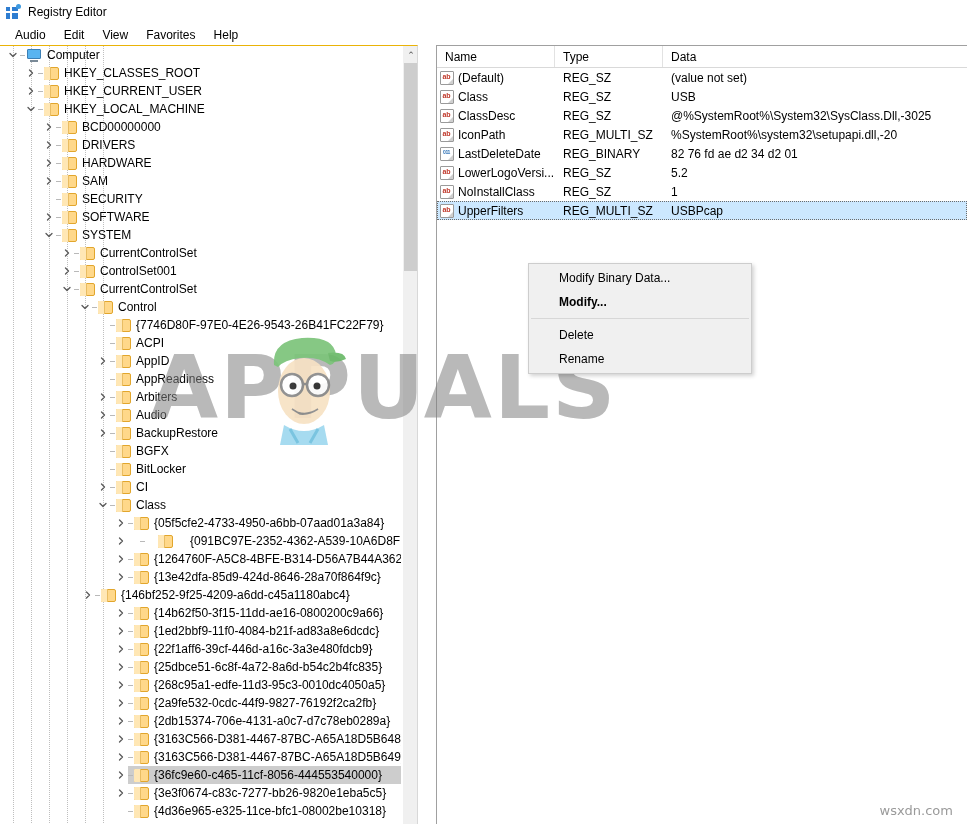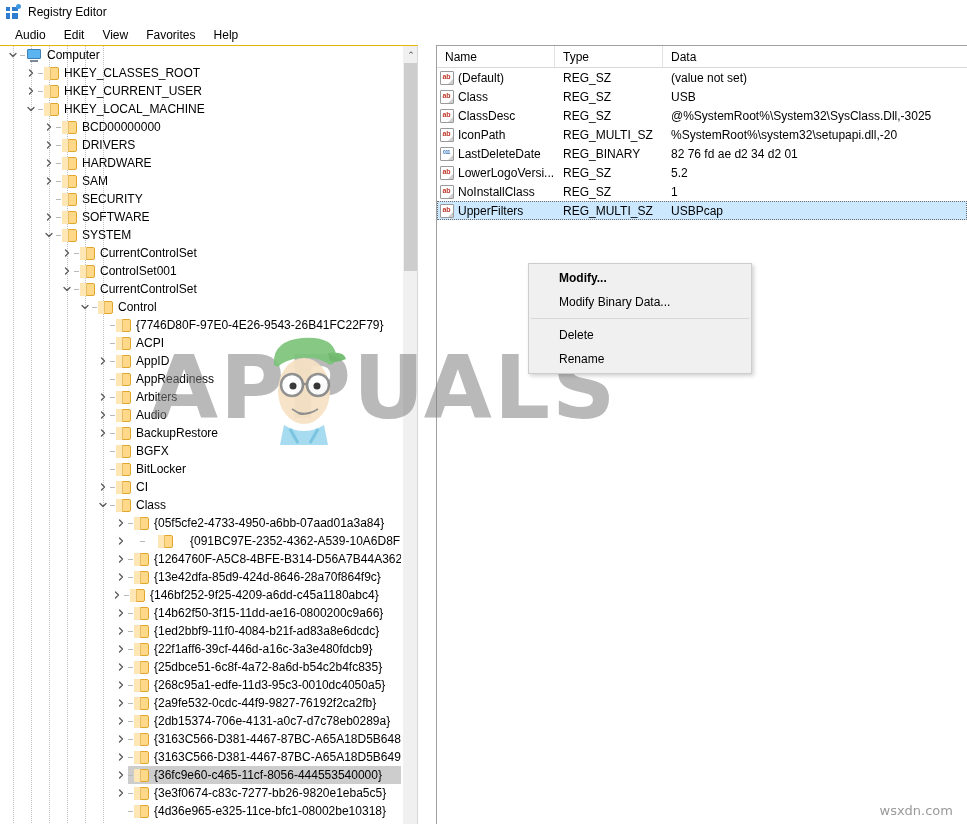--- a/index.html
+++ b/index.html
@@ -634,21 +634,21 @@
           <div class="trow" style="padding-left: 114px;">
             <span class="chev">
               <svg width="8" height="8" viewBox="0 0 8 8">
                 <path fill="none" stroke="#5a5a5a" stroke-width="1.3" stroke-linecap="round" stroke-linejoin="round" d="M2.5 1 L5.5 4 L2.5 7"></path>
               </svg>
             </span>
             <span class="dashes"></span>
             <span class="folder"></span>
             <span class="tlabel">{13e42dfa-85d9-424d-8646-28a70f864f9c}</span>
           </div>
-          <div class="trow" style="padding-left: 81px; margin-left: 29px;">
+          <div class="trow" style="padding-left: 81px;">
             <span class="chev">
               <svg width="8" height="8" viewBox="0 0 8 8">
                 <path fill="none" stroke="#5a5a5a" stroke-width="1.3" stroke-linecap="round" stroke-linejoin="round" d="M2.5 1 L5.5 4 L2.5 7"></path>
               </svg>
             </span>
             <span class="dashes"></span>
             <span class="folder"></span>
             <span class="tlabel">{146bf252-9f25-4209-a6dd-c45a1180abc4}</span>
           </div>
           <div class="trow" style="padding-left: 114px;">
@@ -869,22 +869,22 @@
               </span>
               <span class="vname">UpperFilters</span>
             </div>
             <div class="lcell c-type">REG_MULTI_SZ</div>
             <div class="lcell c-data">USBPcap</div>
           </div>
         </div>
     </div>
 
     <div id="ctxmenu">
+        <div class="ci">Modify Binary Data...</div>
         <div class="ci bold">Modify...</div>
-        <div class="ci">Modify Binary Data...</div>
         <div class="sep"></div>
         <div class="ci">Delete</div>
         <div class="ci">Rename</div>
       </div>
 
     <div id="watermark">
       <span id="wm-text">APPUALS</span>
       <svg id="wm-mascot" viewBox="0 0 92 120">
         <ellipse cx="46" cy="66" rx="26" ry="33" fill="#f7e2c4"></ellipse>
         <path d="M16 40 Q14 16 44 13 Q76 11 78 30 Q79 38 72 40 Q60 31 42 33 Q26 35 20 42 Z" fill="#7cc47a"></path>

